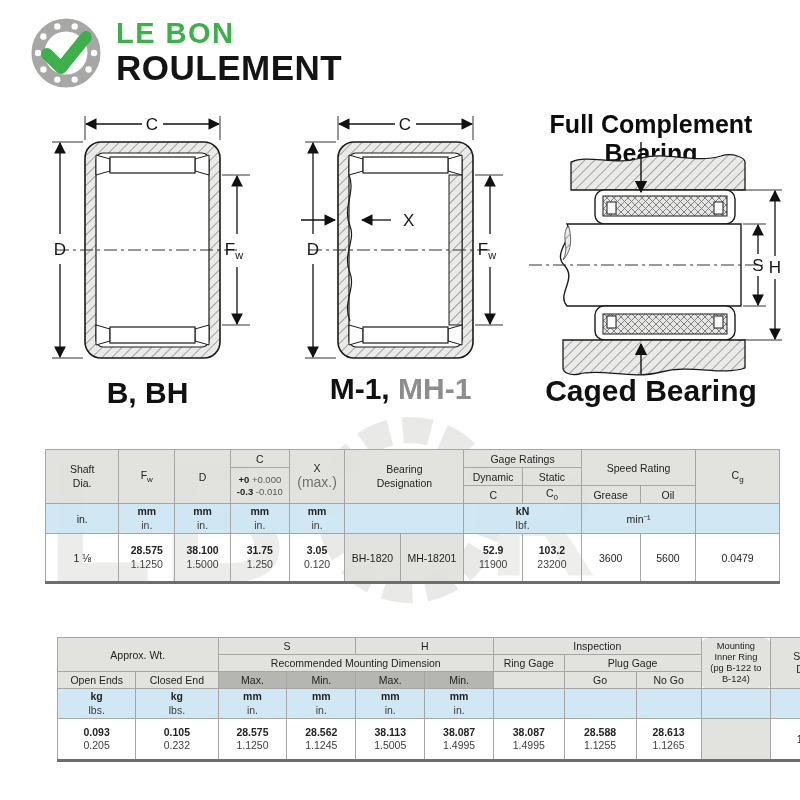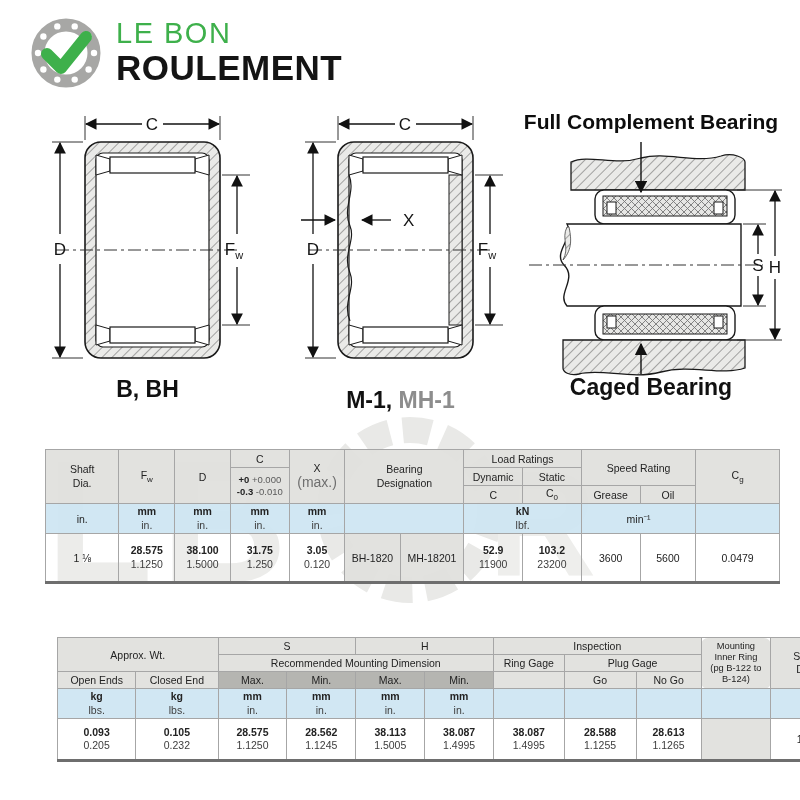--- a/index.html
+++ b/index.html
@@ -5,27 +5,27 @@
   html,body{margin:0;padding:0;}
   body{
     width:800px;height:800px;position:relative;overflow:hidden;
     background:#ffffff;font-family:"Liberation Sans",sans-serif;color:#1c1c1c;
   }
   .abs{position:absolute;}
 
   
   #logo{left:26px;top:12px;display:flex;align-items:center;gap:10px;}
   #logo .txt{line-height:1;}
-  #logo .l1{display:block;color:#3eb04b;font-weight:normal;font-size:29px;letter-spacing:1.5px;}
+  #logo .l1{display:block;color:#3eb04b;font-weight:bold;font-size:29px;letter-spacing:1.5px;}
   #logo .l2{display:block;color:#141414;font-weight:bold;font-size:35px;letter-spacing:.5px;margin-top:2px;}
 
   
-  .cap{position:absolute;font-weight:bold;font-size:23px;color:#111;text-align:center;}
+  .cap{position:absolute;font-weight:bold;font-size:30px;color:#111;text-align:center;}
   .cap .gray{color:#8d8d8d;}
-  #cap-right-title{position:absolute;font-weight:bold;font-size:21px;color:#0d0d0d;text-align:center;}
+  #cap-right-title{position:absolute;font-weight:bold;font-size:25px;color:#0d0d0d;text-align:center;}
 
   svg text.dim{font-family:"Liberation Sans",sans-serif;font-size:17px;fill:#141414;}
 
   
   .spec{border-collapse:collapse;table-layout:fixed;width:100%;font-size:10.5px;color:#232323;text-align:center;}
   .spec th,.spec td{border:1px solid #a6a6a6;padding:1px 2px;font-weight:normal;vertical-align:middle;}
   .spec{border-bottom:3px solid #6e6e6e;}
   .hg{background:rgba(224,224,221,0.93);}
   .bl{background:rgba(206,229,242,0.93);}
   .dg{background:rgba(177,177,173,0.95);}
@@ -164,21 +164,21 @@
   <line x1="18" y1="108" x2="52" y2="108" stroke="#111" stroke-width="1.3" marker-end="url(#a2)"></line>
   <line x1="108" y1="108" x2="79" y2="108" stroke="#111" stroke-width="1.3" marker-end="url(#a2)"></line>
   <text x="120" y="114" class="dim">X</text>
 
   <line x1="192" y1="63" x2="220" y2="63" stroke="#333" stroke-width="1"></line>
   <line x1="192" y1="213" x2="220" y2="213" stroke="#333" stroke-width="1"></line>
   <line x1="207" y1="122" x2="207" y2="64" stroke="#111" stroke-width="1.3" marker-end="url(#a2)"></line>
   <line x1="207" y1="155" x2="207" y2="212" stroke="#111" stroke-width="1.3" marker-end="url(#a2)"></line>
   <text x="204" y="143" text-anchor="middle" class="dim"><tspan>F</tspan><tspan dy="4" font-size="11" class="dimsub">w</tspan></text>
 </svg>
-<div class="cap" style="left:288px;top:387px;width:225px;">
+<div class="cap" style="left:288px;top:372px;width:225px;">
   <span>M-1,</span>
   <span class="gray">MH-1</span>
 </div>
 
 <div id="cap-right-title" style="left:512px;top:110px;width:278px;">
   <span>Full Complement Bearing</span>
 </div>
 <svg class="abs" style="left:523px;top:142px;" width="265" height="240" viewBox="0 0 265 240">
   <defs>
     <pattern id="h3" patternUnits="userSpaceOnUse" width="7" height="7" patternTransform="rotate(45)">
@@ -258,21 +258,21 @@
         <tr class="rh">
     <th rowspan="3" class="hg"><span class="wrapnarrow">Shaft Dia.</span></th>
     <th rowspan="3" class="hg"><span>F</span><sub>w</sub></th>
     <th rowspan="3" class="hg">D</th>
     <th class="hg">C</th>
     <th rowspan="3" class="hg">
             <span class="blk">X</span>
             <span class="blk mx">(max.)</span>
           </th>
     <th rowspan="3" colspan="2" class="hg"><span class="wrapmed">Bearing Designation</span></th>
-    <th colspan="2" class="hg">Load Ratings</th>
+    <th colspan="2" class="hg">Gage Ratings</th>
     <th colspan="2" rowspan="2" class="hg">Speed Rating</th>
     <th rowspan="3" class="hg"><span>C</span><sub>g</sub></th>
   </tr>
   <tr class="rh">
     <th rowspan="2" class="hg tol">
       <span class="blk"><b>+0</b> <span class="n2">+0.000</span></span>
       <span class="blk"><b>-0.3</b> <span class="n2">-0.010</span></span>
     </th>
     <th class="hg">Dynamic</th>
     <th class="hg">Static</th>

